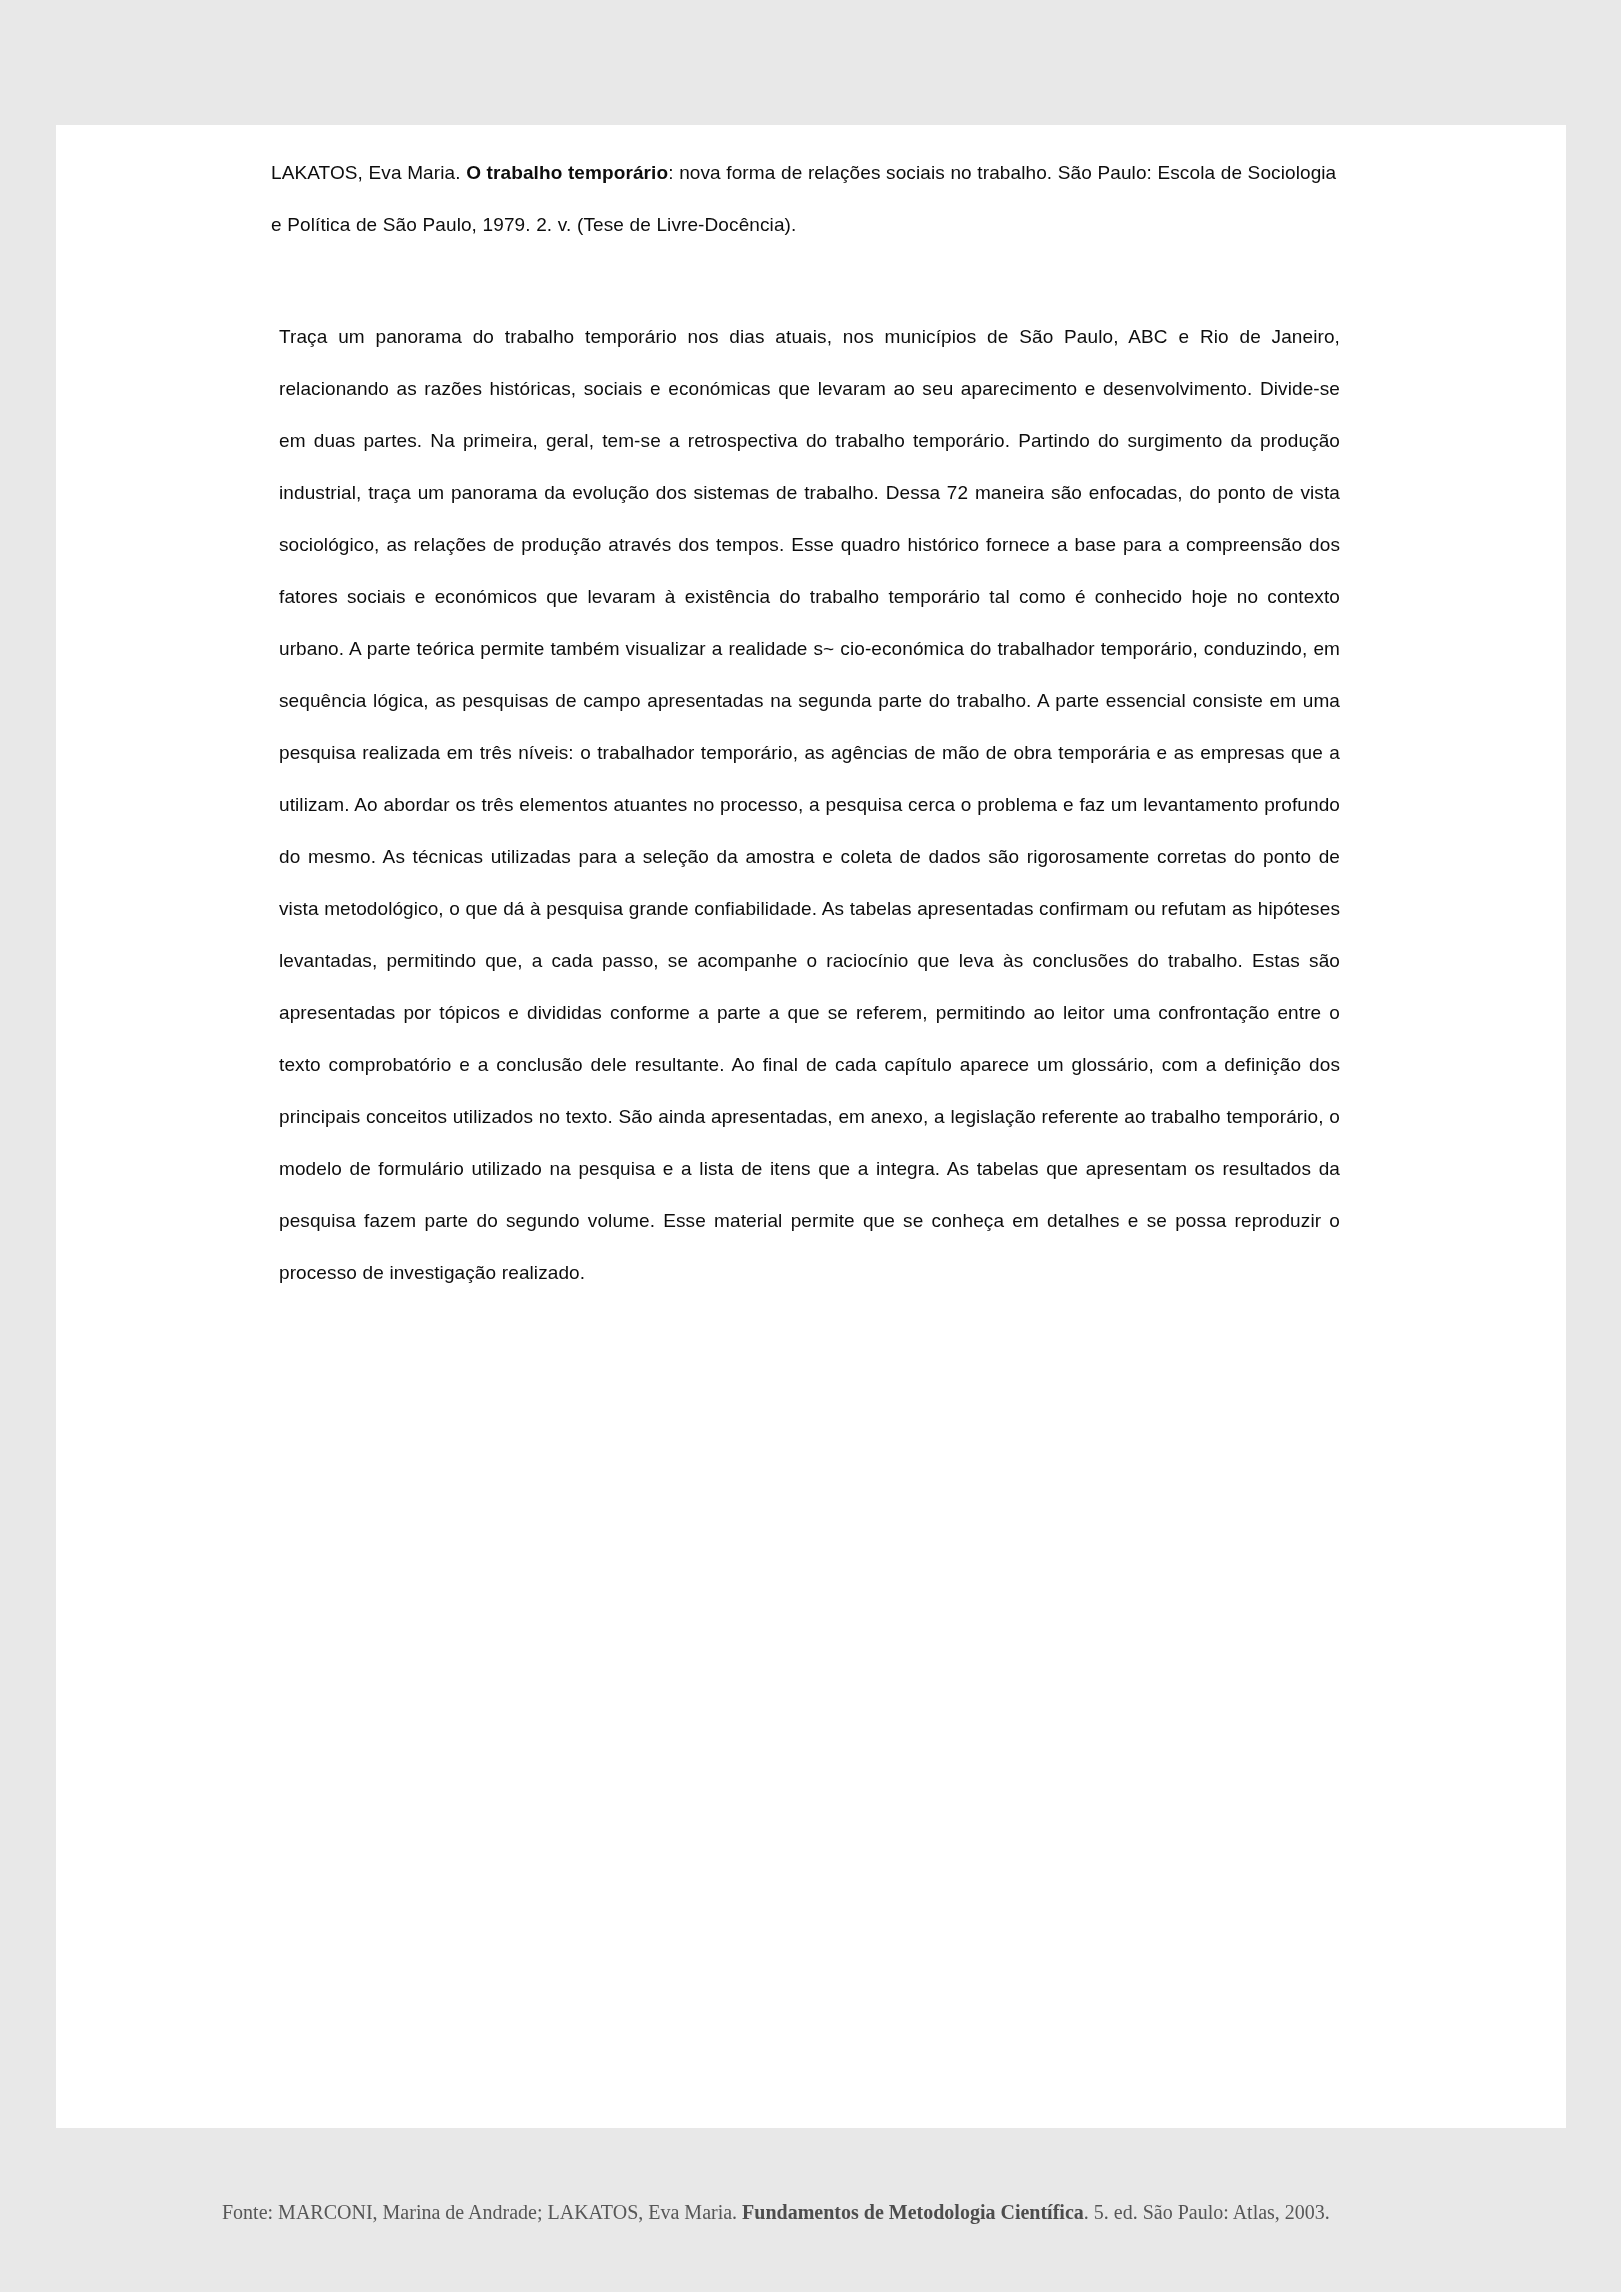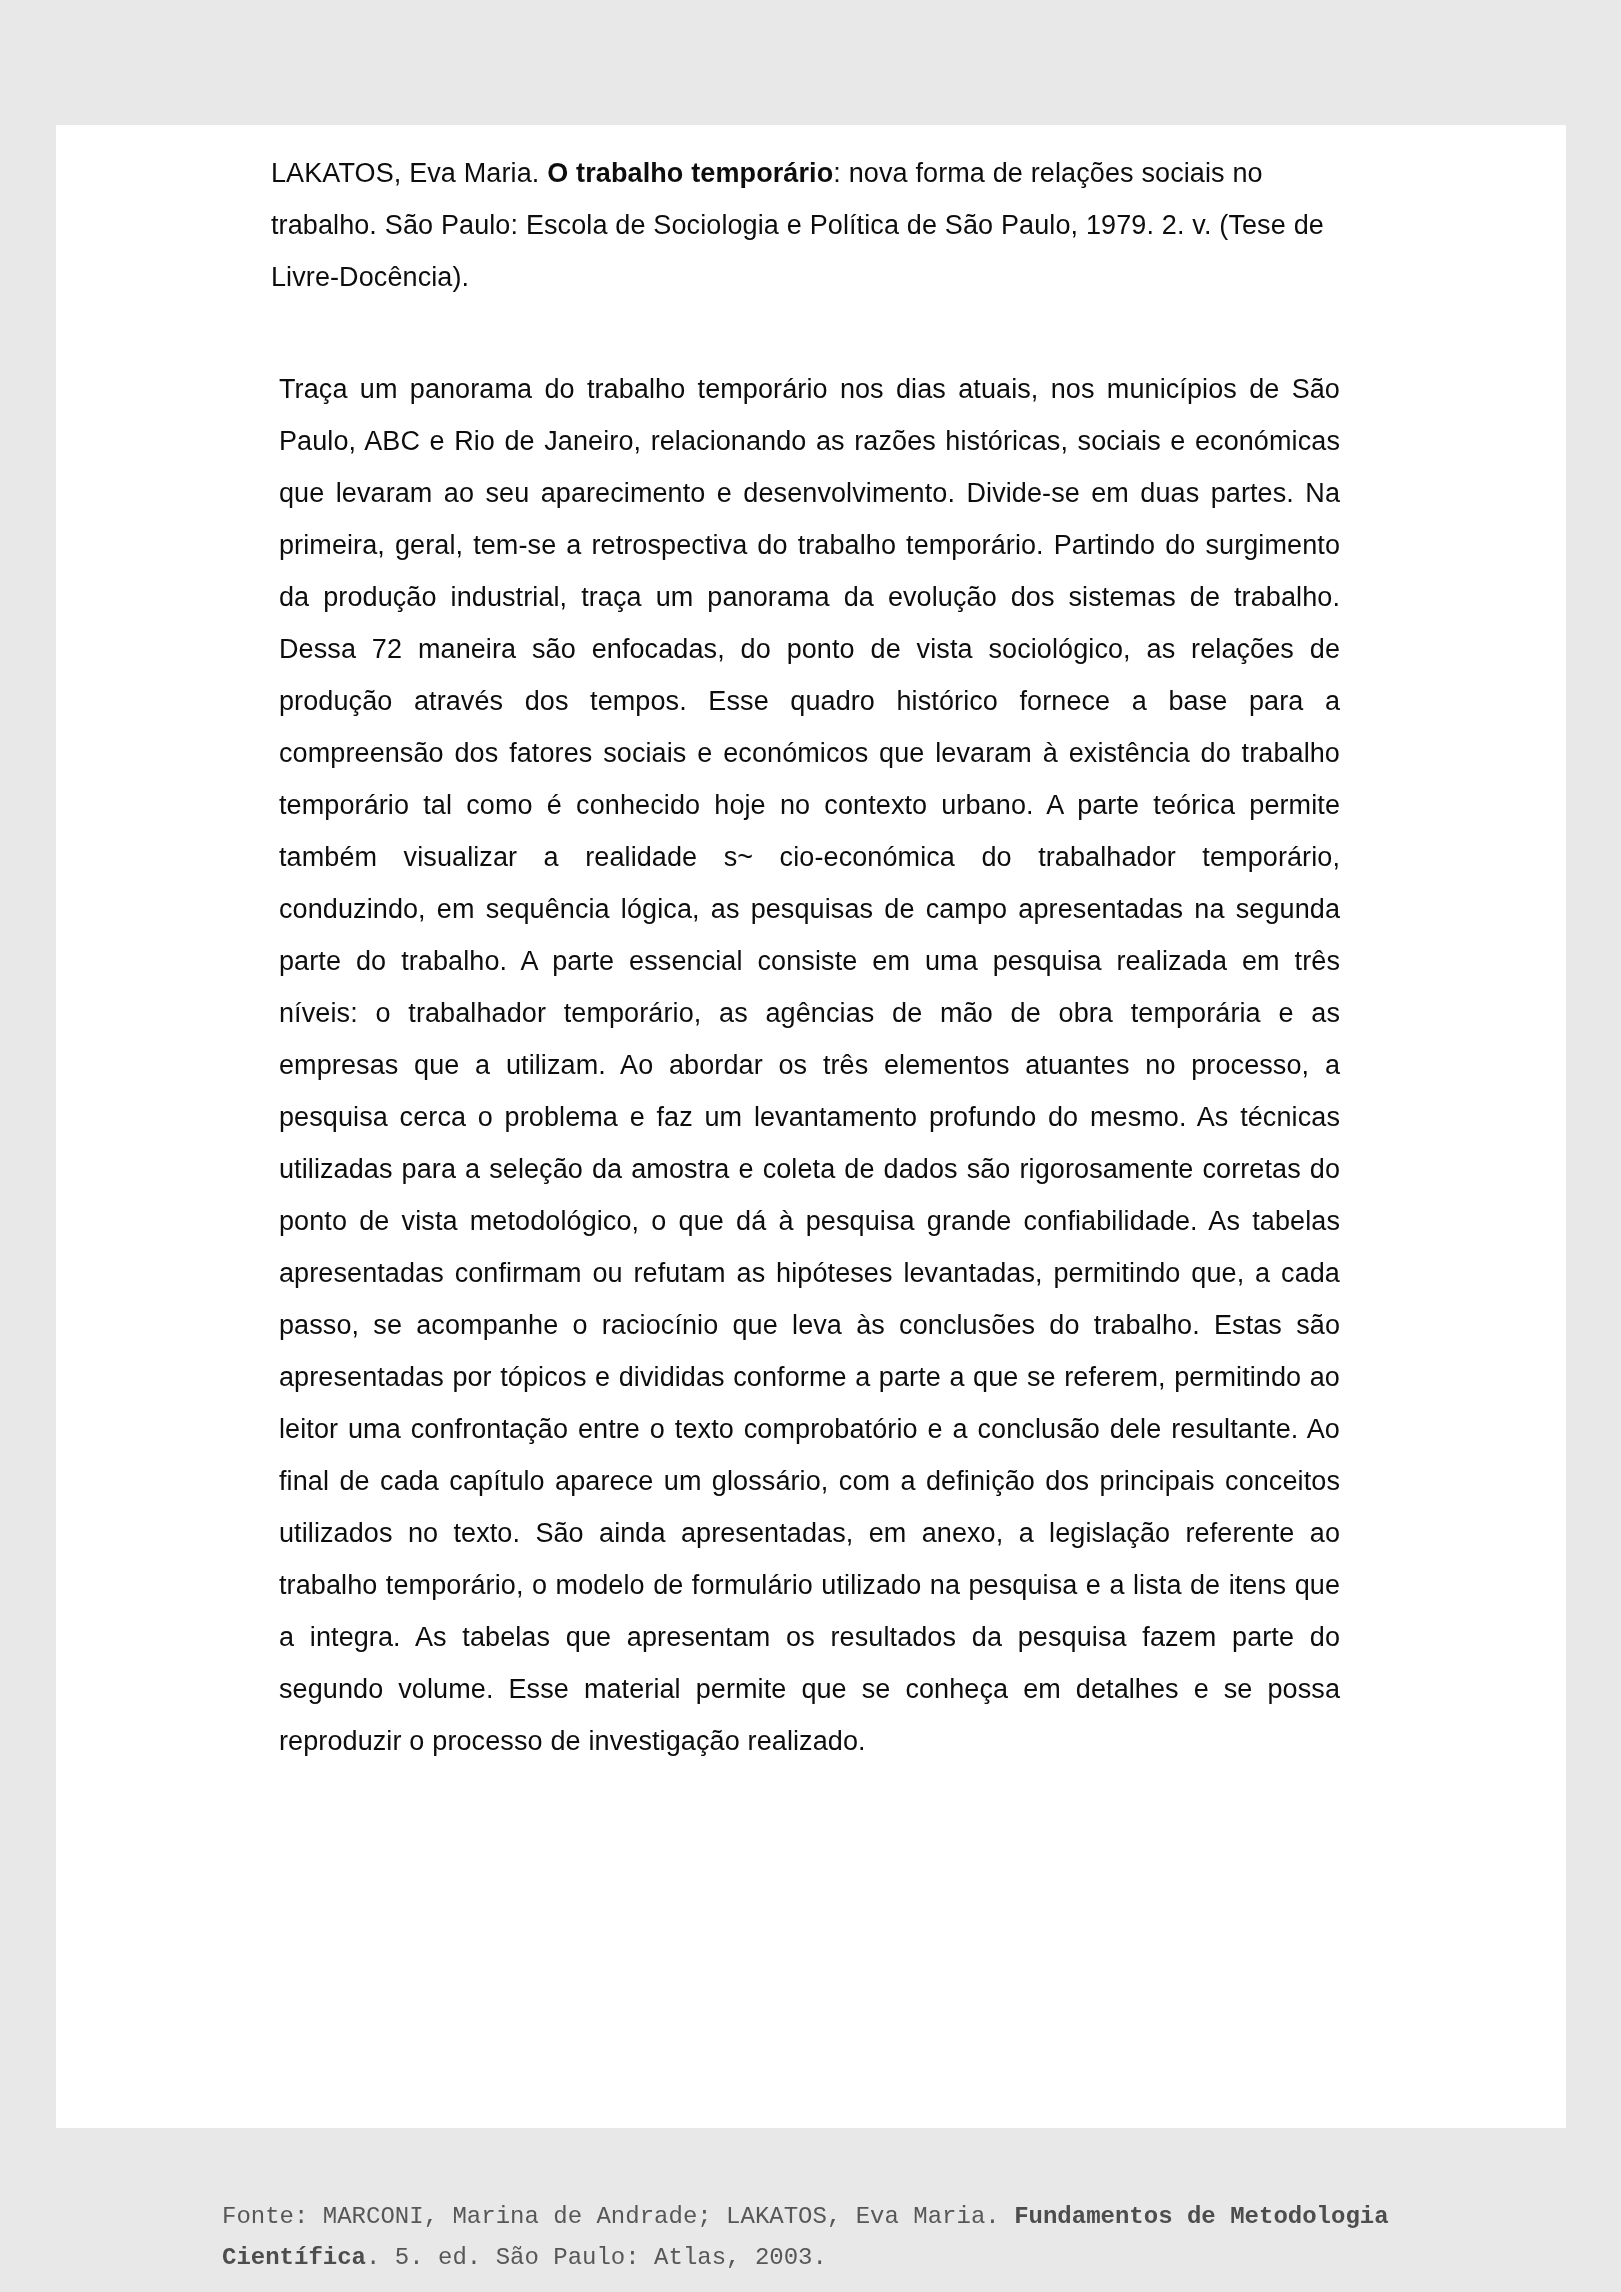--- a/index.html
+++ b/index.html
@@ -37,21 +37,21 @@
   .page-content {
     position: absolute;
     left: 215px;
     top: 22.4px;
     width: 1077px;
   }
 
   
   .scan-block {
     font-family: "Liberation Sans", sans-serif;
-    font-size: 27px;
+    font-size: 19px;
     line-height: 52px;
     color: #0d0d0d;
     letter-spacing: 0.1px;
     word-spacing: 0.2px;
   }
 
   .citation {
     text-align: left;
     margin: 0;
   }
@@ -69,22 +69,22 @@
   .gap-lines {
     height: 52px;
   }
 
   
   .source-footer {
     position: absolute;
     left: 222px;
     top: 2172px;
     width: 1191px;
-    font-family: Liberation Mono, monospace;
-    font-size: 24px;
+    font-family: Liberation Serif, serif;
+    font-size: 20px;
     line-height: 41px;
     color: #575757;
     text-align: left;
   }
 
   .source-footer .src-bold {
     font-weight: 700;
     color: #4d4d4d;
   }
 </style>

